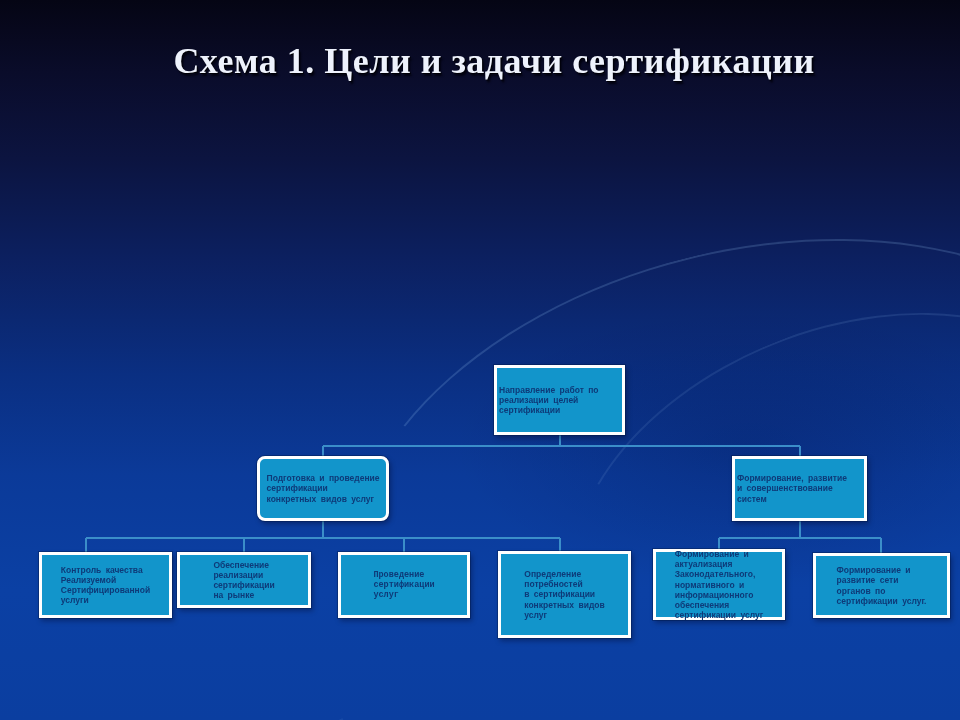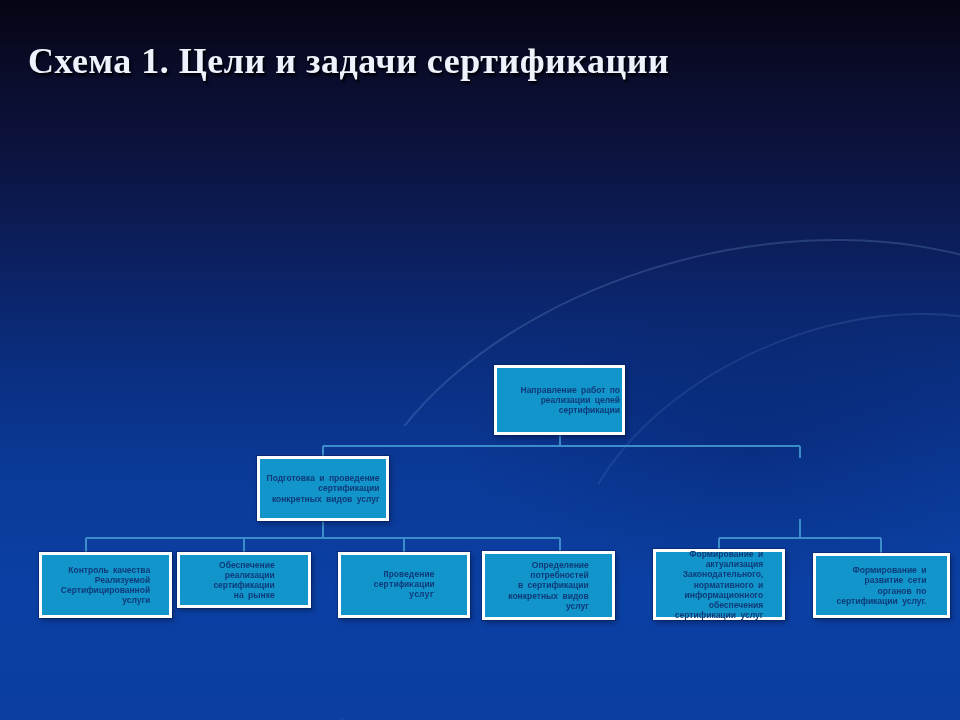--- a/index.html
+++ b/index.html
@@ -39,36 +39,36 @@
     border:2px solid transparent;
     border-bottom:2px solid rgba(130,175,230,0.10);
     transform:rotate(8deg);
   }
   .shade{
     position:absolute;left:0;top:0;width:960px;height:720px;pointer-events:none;
     background:radial-gradient(ellipse 420px 200px at 78% 62%, rgba(0,5,50,0.18), transparent 70%);
   }
   .title{
     position:absolute;left:0;top:40px;width:960px;
-    padding-left:28px;
+    text-align:center;padding-left:28px;
     font-family:"Liberation Serif", serif;font-weight:bold;
     font-size:36px;letter-spacing:0.5px;
     color:var(--title-text);
     text-shadow:2px 3px 2px rgba(0,0,12,0.85), 1px 1px 0 rgba(0,0,0,0.9);
   }
   svg.connectors{position:absolute;left:0;top:0;}
   svg.connectors path{stroke:var(--connector);stroke-width:2;fill:none;}
   .node{
     position:absolute;
     background:var(--node-fill);
     border:3px solid var(--node-border);
     box-shadow:0 0 0 1px rgba(0,20,60,0.35), 2px 3px 5px rgba(0,0,30,0.35);
     color:var(--node-text);
     display:flex;align-items:center;justify-content:center;
-    text-align:right;
+    text-align:left;
     font-size:8.5px;line-height:1.2;font-weight:bold;
     white-space:pre-line;word-spacing:2px;
     padding:2px;
   }
 </style>
 </head>
 <body>
 
 <div class="slide">
 
@@ -84,40 +84,42 @@
     <path d="M560 433 L560 446 M323 446 L800 446 M323 446 L323 458 M800 446 L800 458"></path>
 
     <path d="M323 519 L323 538 M86 538 L560 538 M86 538 L86 554 M244 538 L244 554 M404 538 L404 554 M560 538 L560 553"></path>
 
     <path d="M800 519 L800 538 M719 538 L881 538 M719 538 L719 551 M881 538 L881 555"></path>
   </svg>
 
   <div class="node" style="left:494px;top:365px;width:131px;height:70px;">Направление работ по
 реализации целей сертификации</div>
 
-  <div class="node" style="left:257px;top:456px;width:132px;height:65px;">Подготовка и проведение
+  <div class="node" style="left:257px;top:456px;width:132px;height:65px;border-radius:8px;">Подготовка и проведение
 сертификации
 конкретных видов услуг</div>
 
+  <div class="node" style="left:732px;top:456px;width:135px;height:65px;">Формирование, развитие
+и совершенствование систем</div>
 
   <div class="node" style="left:19px;top:552px;width:133px;height:66px;margin-left:20px;">Контроль качества
 Реализуемой
 Сертифицированной
 услуги</div>
 
   <div class="node" style="left:177px;top:552px;width:134px;height:56px;">Обеспечение
 реализации
 сертификации
 на рынке</div>
 
   <div class="node" style="left:338px;top:552px;width:132px;height:66px;font-family:Liberation Mono, monospace;">Проведение
 сертификации
 услуг</div>
 
-  <div class="node" style="left:482px;top:551px;width:133px;height:69px;">Определение
+  <div class="node" style="left:498px;top:551px;width:133px;height:87px;">Определение
 потребностей
 в сертификации
 конкретных видов
 услуг</div>
 
   <div class="node" style="left:653px;top:549px;width:132px;height:71px;line-height:1.18;">Формирование и
 актуализация
 Законодательного,
 нормативного и
 информационного

